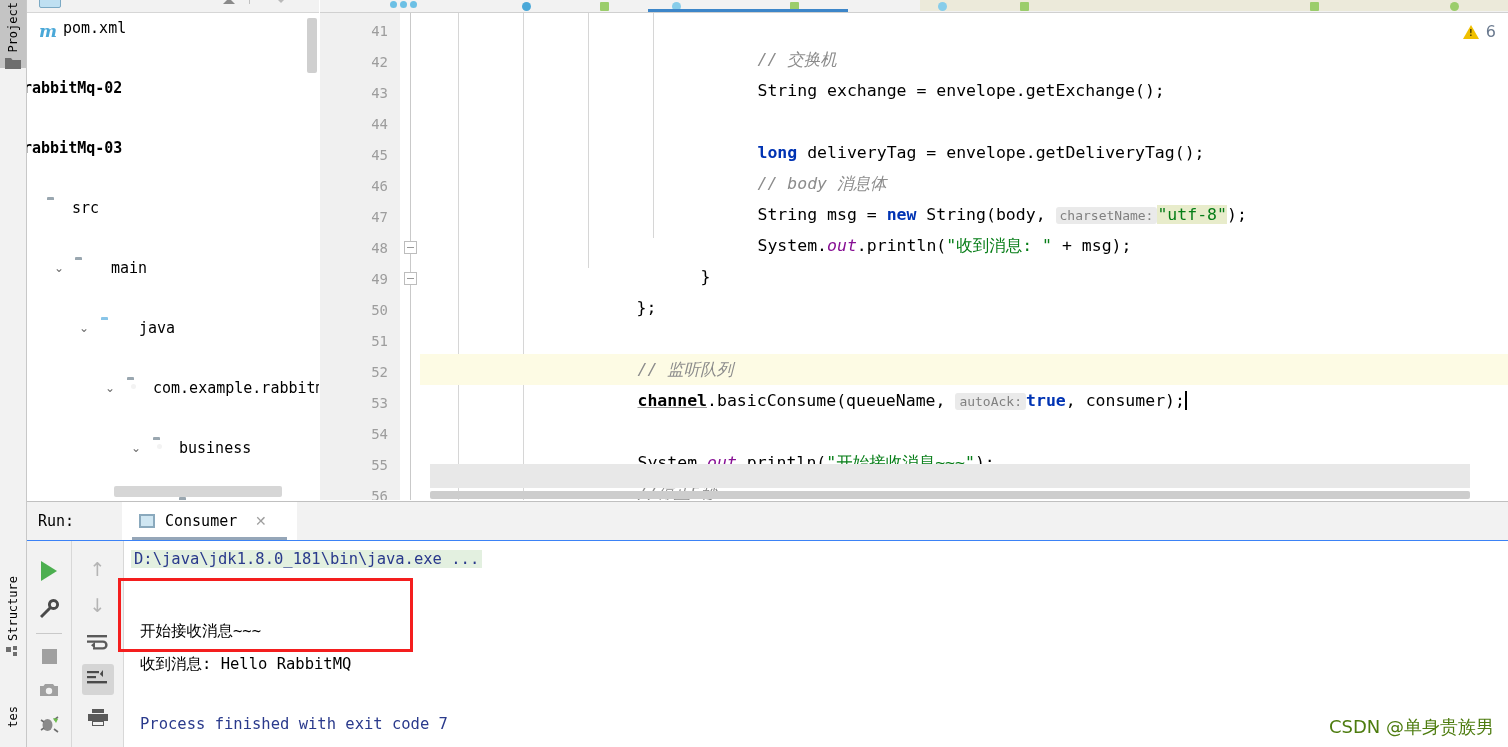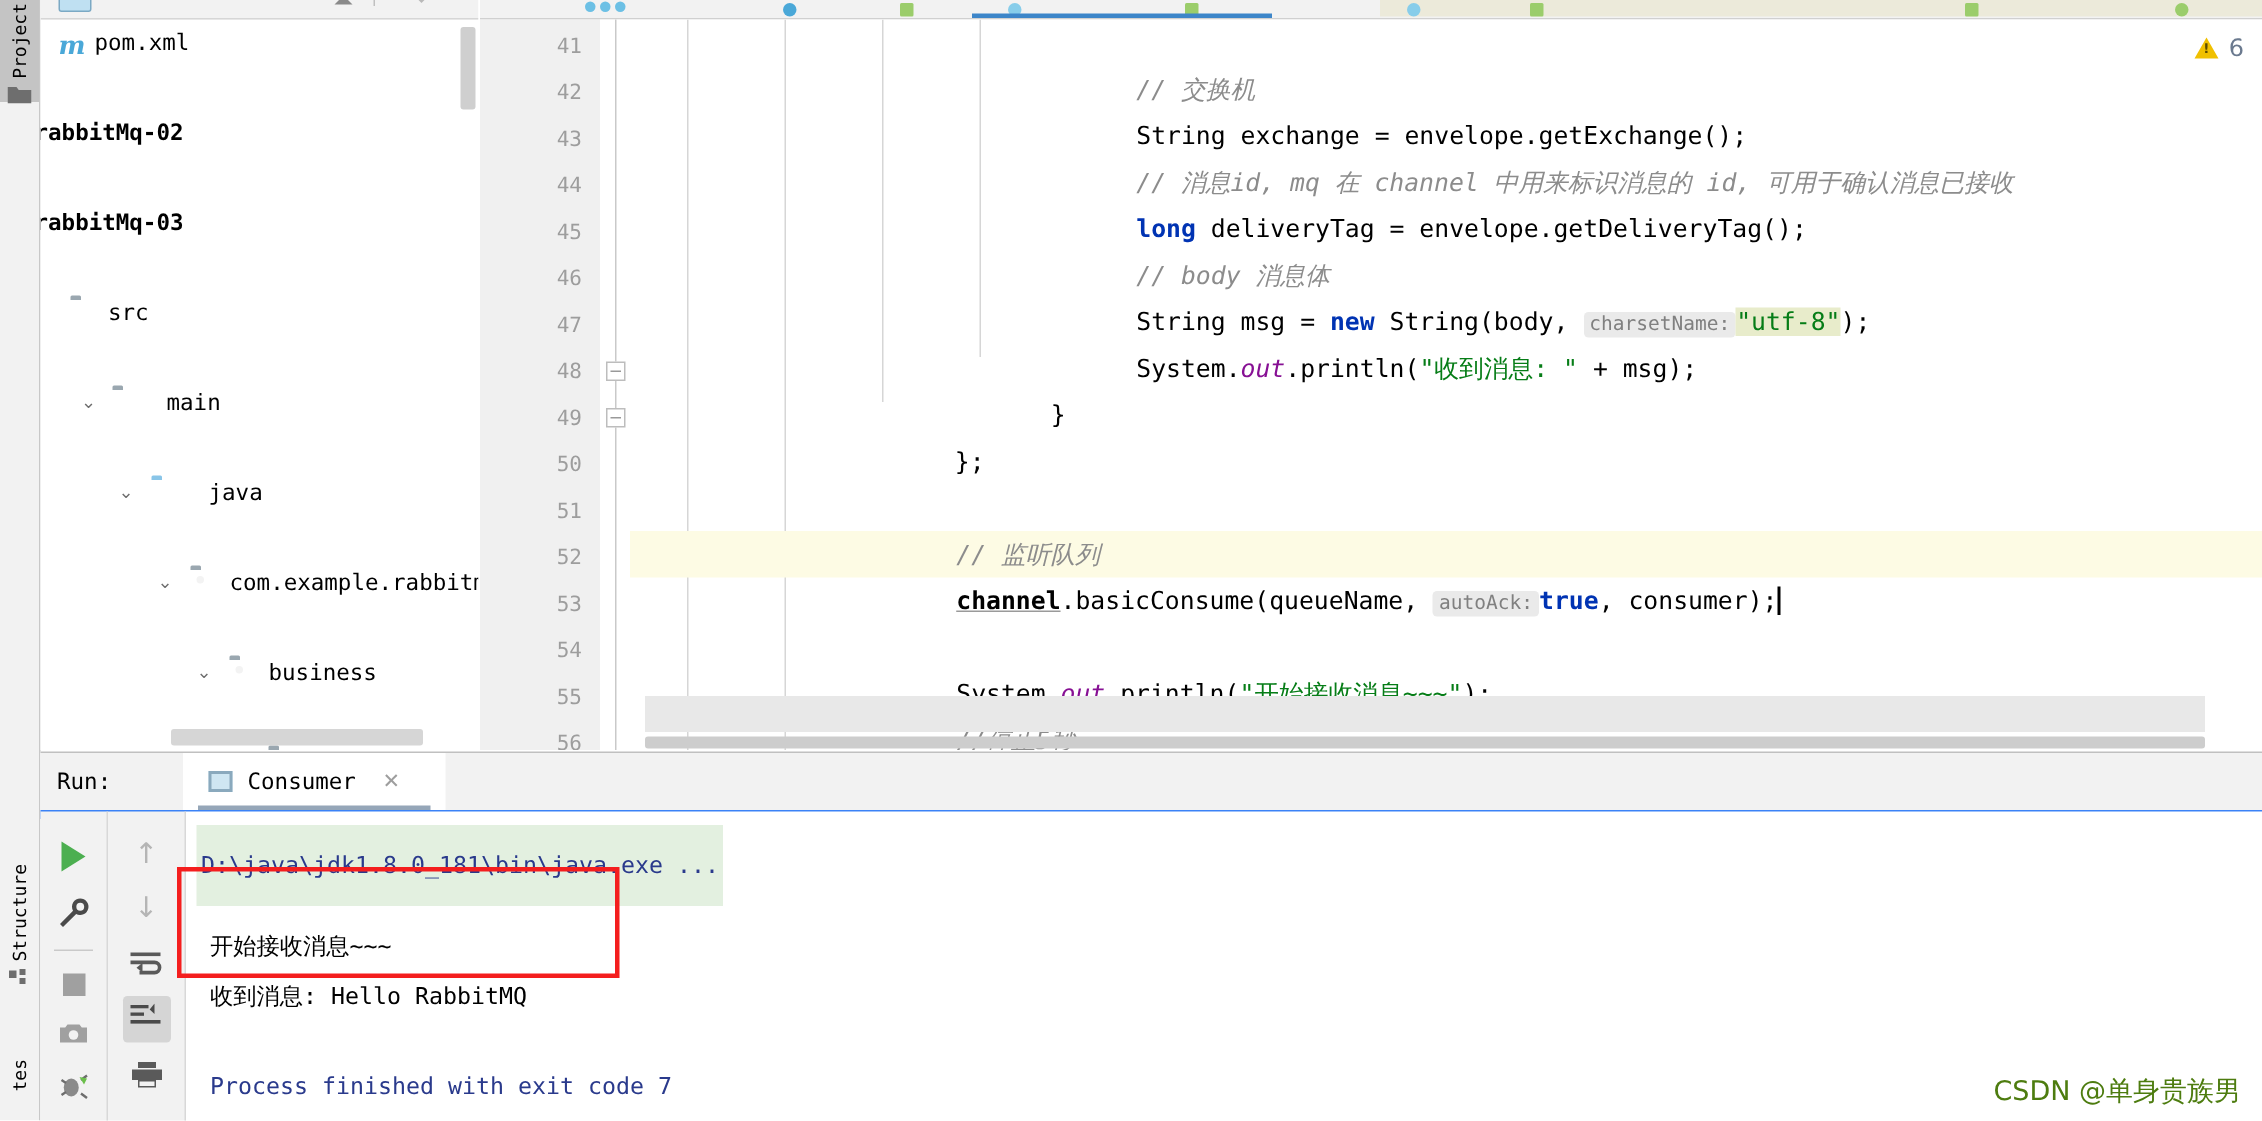--- a/index.html
+++ b/index.html
@@ -162,21 +162,21 @@
     position:absolute;left:110px;bottom:11px;width:1040px;height:22px;background:#e8e8e8;
   }
 
   
   .runpanel{
     position:absolute;left:27px;top:501px;width:1481px;height:246px;
     background:#ffffff;border-top:1px solid #c0c0c0;
   }
   .run-header{
     position:absolute;left:0;top:0;width:1481px;height:38px;background:#f2f2f2;
-    border-bottom:6px solid #3b82f6;
+    border-bottom:1px solid #3b82f6;
   }
   .run-label{
     position:absolute;left:11px;top:10px;
     font-family:"DejaVu Sans Mono","Liberation Mono",monospace;
     font-size:15px;color:#000;
   }
   .run-tab{
     position:absolute;left:95px;top:0;width:175px;height:38px;background:#fff;
   }
   .run-tab-underline{
@@ -215,21 +215,21 @@
     color:#b5b5b5;font-family:"DejaVu Sans","Liberation Sans",sans-serif;font-size:19px;
   }
   .ico-active-bg{position:absolute;background:#d5d5d5;border-radius:3px;}
 
   .console{
     position:absolute;left:97px;top:39px;width:1384px;height:207px;background:#fff;overflow:hidden;
   }
   .cmdline{
     position:absolute;left:7px;top:9px;
     font-family:"DejaVu Sans Mono","Liberation Mono",monospace;
-    font-size:15.5px;color:#2a3a8c;background:#e3f0e0;padding:18px 3px;white-space:pre;
+    font-size:15.5px;color:#2a3a8c;background:#e3f0e0;padding:0 3px;white-space:pre;
   }
   .outline{
     position:absolute;left:16px;
     font-family:"DejaVu Sans Mono","Liberation Mono",monospace;
     font-size:15.5px;color:#000;white-space:pre;
   }
   .finline{
     position:absolute;left:16px;top:174px;
     font-family:"DejaVu Sans Mono","Liberation Mono",monospace;
     font-size:15.5px;color:#2a3a8c;white-space:pre;
@@ -400,23 +400,20 @@
       <div class="rowhl" style="top:341px;"></div>
 
       <div class="cline" style="top:0px;">
         <span style="padding-left:258px;"></span><span class="cmt">// 交换机</span>
       </div>
 
       <div class="cline" style="top:31px;">
         <span style="padding-left:258px;"></span><span>String</span><span> exchange = envelope.getExchange();</span>
       </div>
 
-      <div class="cline" style="top:62px;">
-        <span style="padding-left:258px;"></span><span class="cmt">// 消息id, mq 在 channel 中用来标识消息的 id, 可用于确认消息已接收</span>
-      </div>
 
       <div class="cline" style="top:93px;">
         <span style="padding-left:258px;"></span><span class="kw">long</span><span> deliveryTag = envelope.getDeliveryTag();</span>
       </div>
 
       <div class="cline" style="top:124px;">
         <span style="padding-left:258px;"></span><span class="cmt">// body 消息体</span>
       </div>
 
       <div class="cline" style="top:155px;">

